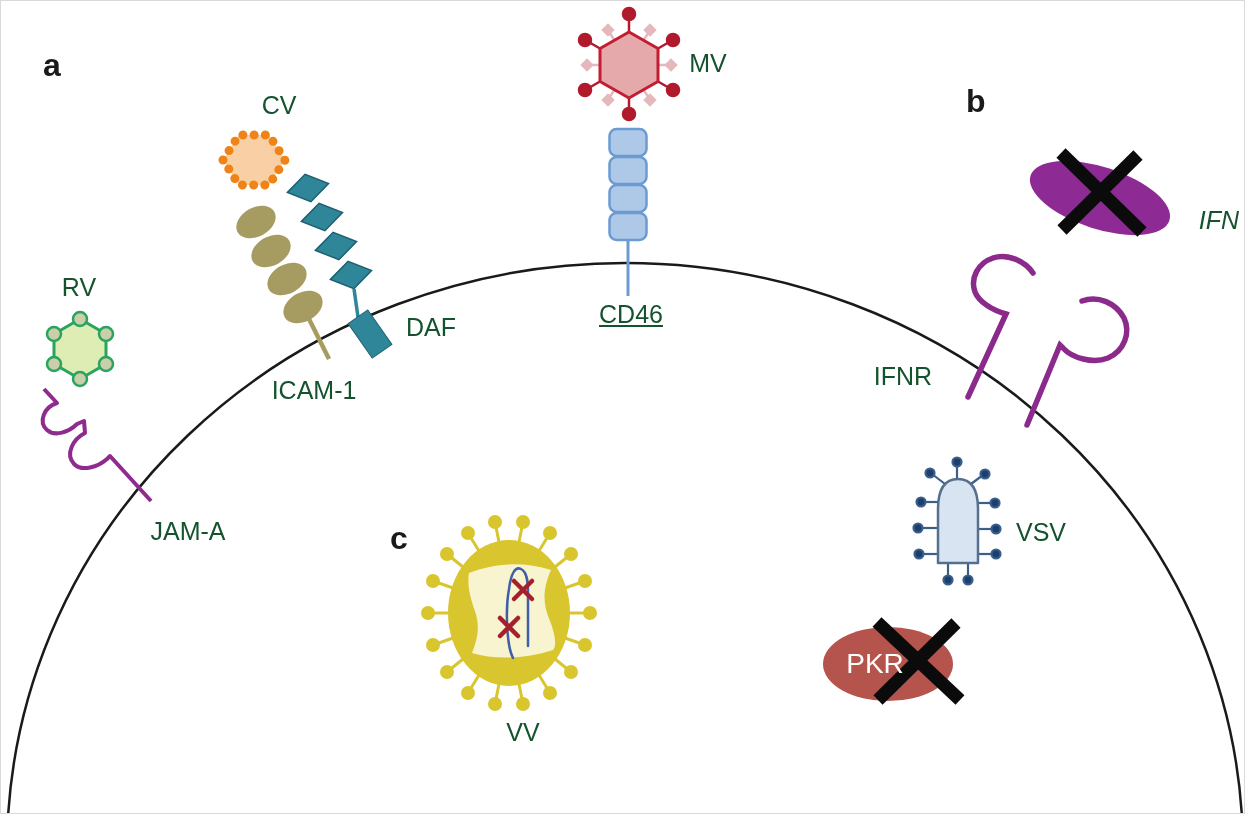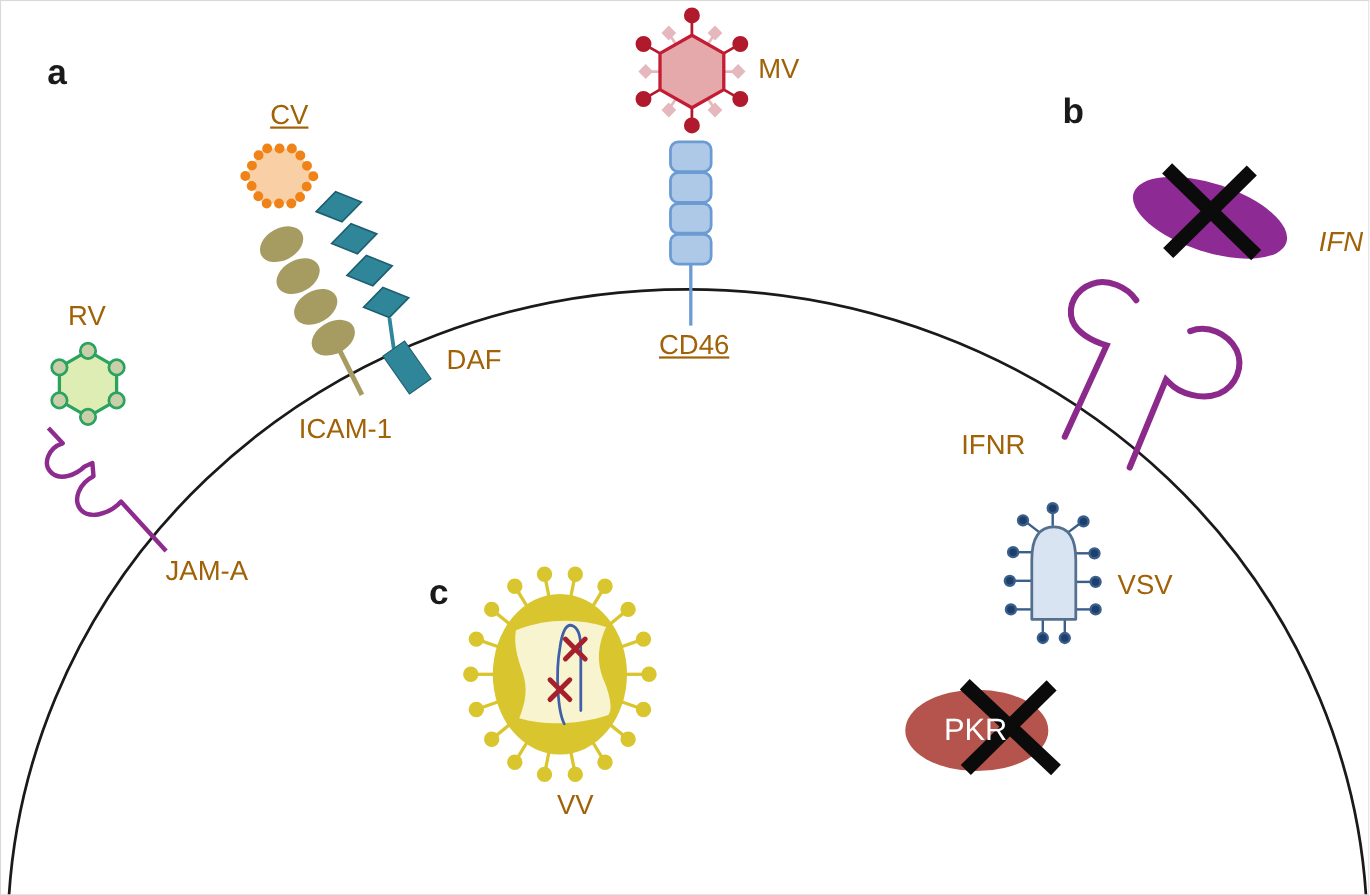--- a/index.html
+++ b/index.html
@@ -10,21 +10,21 @@
     overflow:hidden;
     font-family:"Liberation Sans", sans-serif;
     border:1px solid #d9d9d9;
     box-sizing:border-box;
   }
   #diagram-svg{position:absolute;left:0;top:0;}
   .lbl{
     position:absolute;
     transform:translateX(-50%);
     font-size:25px;
-    color:#a16207;
+    color:#14532d;
     white-space:nowrap;
     line-height:1;
   }
   .panel-letter{
     position:absolute;
     font-size:32px;
     font-weight:bold;
     color:#1a1a1a;
     line-height:1;
   }
@@ -233,27 +233,27 @@
         <line x1="517" y1="617" x2="499" y2="635"></line>
       </g>
     </g>
   </svg>
 
   <div class="panel-letter" style="left:42px; top:48px;">a</div>
   <div class="panel-letter" style="left:965px; top:84px;">b</div>
   <div class="panel-letter" style="left:389px; top:521px;">c</div>
 
   <div class="lbl" style="left:78px; top:274px;">RV</div>
-  <div class="lbl" style="left:262px; top:92px;text-decoration:underline;">CV</div>
+  <div class="lbl" style="left:278px; top:92px;">CV</div>
   <div class="lbl" style="left:707px; top:50px;">MV</div>
   <div class="lbl" style="left:1040px; top:519px;">VSV</div>
   <div class="lbl" style="left:522px; top:719px;">VV</div>
 
-  <div class="lbl" style="left:187px; top:506px;">JAM-A</div>
+  <div class="lbl" style="left:187px; top:518px;">JAM-A</div>
   <div class="lbl" style="left:313px; top:377px;">ICAM-1</div>
   <div class="lbl" style="left:430px; top:314px;">DAF</div>
   <div class="lbl" style="left:630px; top:301px;text-decoration:underline;">CD46</div>
-  <div class="lbl" style="left:902px; top:363px;margin-top:29px;">IFNR</div>
+  <div class="lbl" style="left:902px; top:363px;">IFNR</div>
 
   <div class="lbl" style="left:1218px; top:207px;font-style:italic;">IFN</div>
-  <div class="lbl-white" style="left:874px; top:649px;margin-left:12px;">PKR</div>
+  <div class="lbl-white" style="left:874px; top:649px;">PKR</div>
 
 </div>
 
 </body></html>

